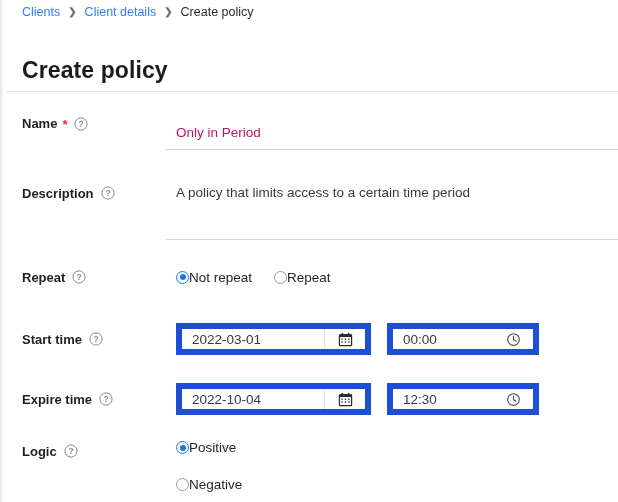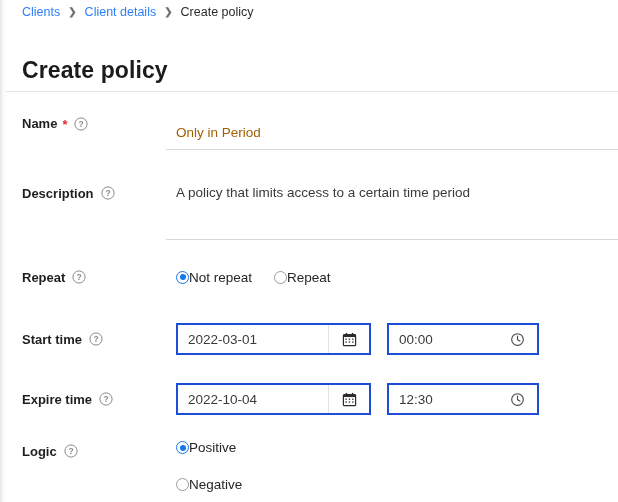--- a/index.html
+++ b/index.html
@@ -134,21 +134,21 @@
 
   
   .text-field {
     height: 34px;
     border: none;
     border-bottom: 1px solid #d8d8d8;
     background: #ffffff;
     outline: none;
     font-family: "Liberation Sans", sans-serif;
     font-size: 13.5px;
-    color: #a16207;
+    color: #be185d;
     padding: 0 10px;
     box-sizing: border-box;
     width: 452px;
     display: block;
   }
   .text-area {
     border: none;
     border-bottom: 1px solid #d8d8d8;
     background: #ffffff;
     outline: none;
@@ -222,21 +222,21 @@
   }
 
   
   .datetime-row {
     display: flex;
     align-items: center;
     padding-left: 10px;
   }
   .boxed {
     height: 32px;
-    border: 2px solid #1d4ed8;
+    border: 6px solid #1d4ed8;
     background: #ffffff;
     box-sizing: border-box;
     display: flex;
     align-items: center;
   }
   .date-box { width: 195px; }
   .time-box { width: 152px; margin-left: 16px; }
 
   .boxed input {
     border: none;

